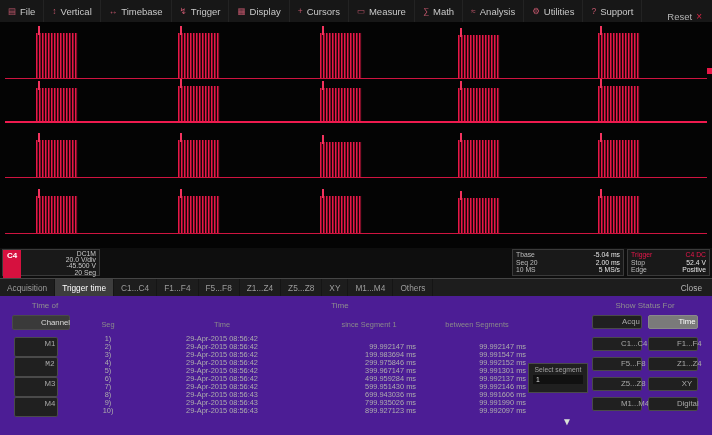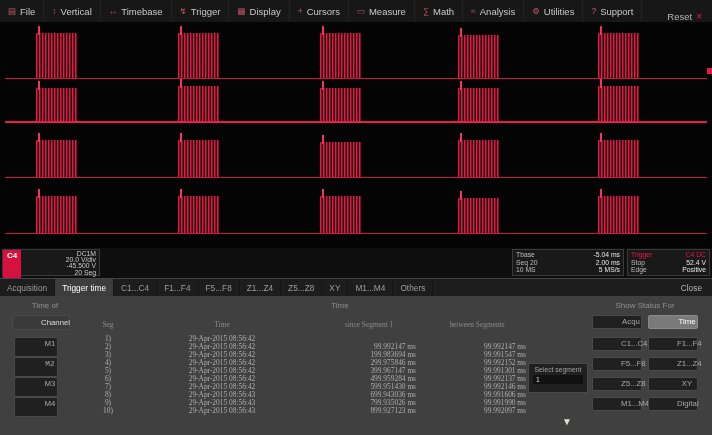--- a/index.html
+++ b/index.html
@@ -36,42 +36,42 @@
   .chanlines span{display:block;}
   .ibox{position:absolute;top:1px;height:27px;background:#191919;border:1px solid #3a3a3a;
         box-sizing:border-box;font-size:6.8px;color:#bdbdbd;padding:1px 3px;}
   .ibox .irow{display:flex;justify-content:space-between;line-height:7.6px;}
   .ibox .irow .v{color:#e6e6e6;}
   .tbasebox{left:512px;width:112px;}
   .trigbox{left:627px;width:83px;}
   .trigbox .irow:first-child .l,.trigbox .irow:first-child .v{color:#e8174b;}
 
   
-  .dialog{position:absolute;top:278px;left:0;width:712px;height:157px;background:#404040;
+  .dialog{position:absolute;top:278px;left:0;width:712px;height:157px;background:#4c1d95;
           border-top:1px solid #454545;}
   .tabbar{position:absolute;top:0;left:0;right:0;height:17px;background:#1d1d1d;
           display:flex;align-items:stretch;}
   .tab{display:flex;align-items:center;padding:0 7px;font-size:8.3px;color:#9c9c9c;
        border-right:1px solid #151515;white-space:nowrap;}
   .tab.active{background:#3d3d3d;color:#fff;}
   .close-btn{margin-left:auto;display:flex;align-items:center;padding:0 10px;
              font-size:8.3px;color:#b5b5b5;}
   .sec-h{position:absolute;font-size:8px;color:#8f8f8f;text-align:center;}
   .h-timeof{left:6px;top:22px;width:78px;}
   .h-time{left:140px;top:22px;width:400px;}
   .h-status{left:586px;top:22px;width:118px;}
 
   .btn{position:absolute;background:#202020;border:1px solid #4a4a4a;border-radius:2px;
        color:#a8a8a8;font-size:7.8px;text-align:center;box-sizing:border-box;padding-left:28px;}
   .channel-btn{left:12px;top:36px;width:58px;height:15px;line-height:13px;background:#3a3a3a;color:#ddd;}
   .m-btn{left:14px;width:44px;height:20px;line-height:12px;}
   .m1{top:58px;} .m2{top:78px;font-family:Liberation Mono, monospace;} .m3{top:98px;} .m4{top:118px;}
 
   .tbl{position:absolute;left:86px;top:42px;width:444px;font-size:7.4px;color:#adadad;}
-  .trow{display:grid;grid-template-columns:44px 184px 110px 106px;height:8px;line-height:8px;font-family:Liberation Serif, serif;}
+  .trow{display:grid;grid-template-columns:44px 184px 110px 106px;height:8px;line-height:8px;}
   .trow .c1{text-align:center;}
   .trow .c2{text-align:center;}
   .trow .c3{text-align:right;padding-right:8px;}
   .trow .c4{text-align:right;padding-right:4px;}
   .thead{color:#8a8a8a;margin-bottom:6px;}
   .thead span{text-align:center !important;padding:0 !important;}
 
   .selseg{position:absolute;left:528px;top:84px;width:60px;height:30px;background:#202020;
           border:1px solid #4a4a4a;box-sizing:border-box;font-size:6.8px;color:#a0a0a0;
           text-align:center;line-height:7.5px;padding-top:2px;}

